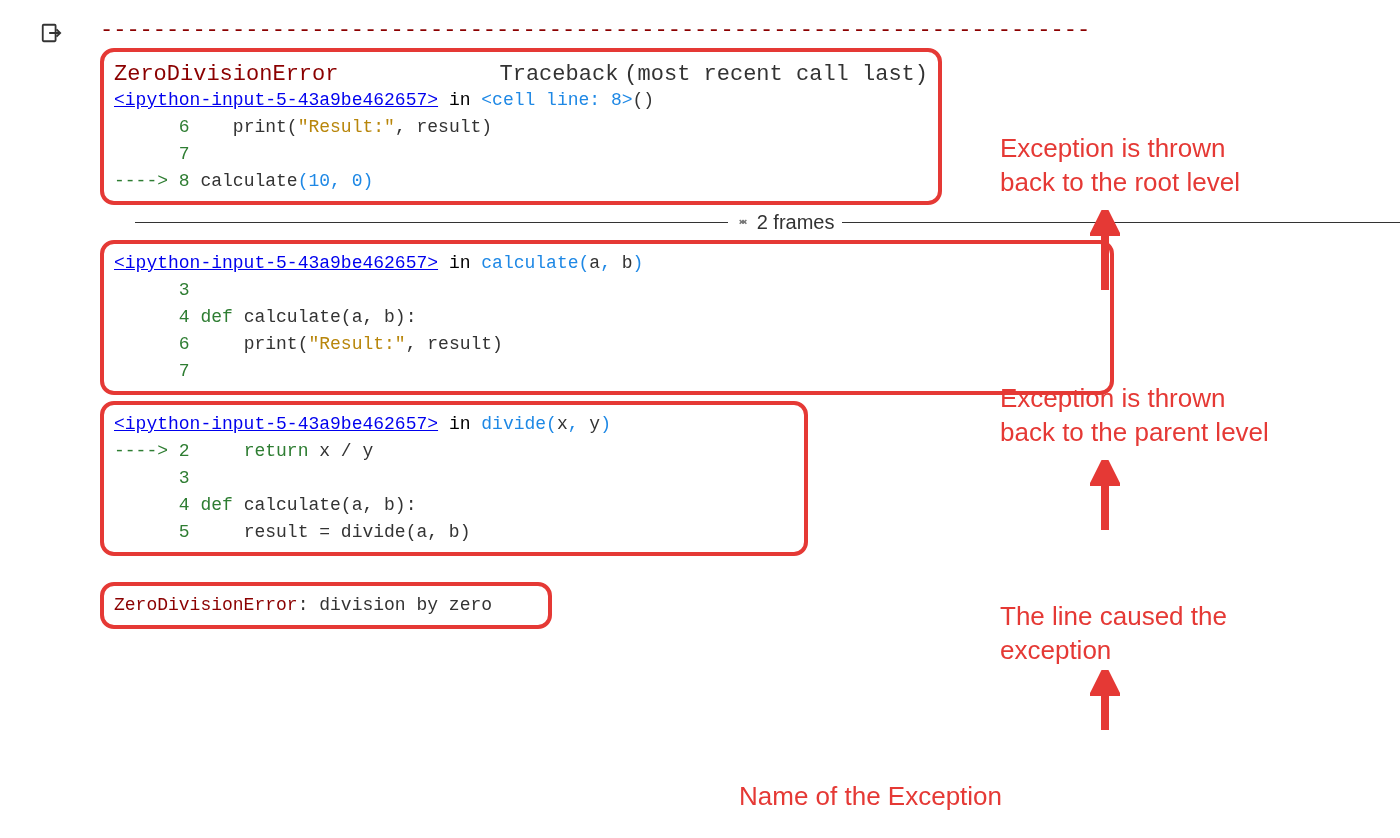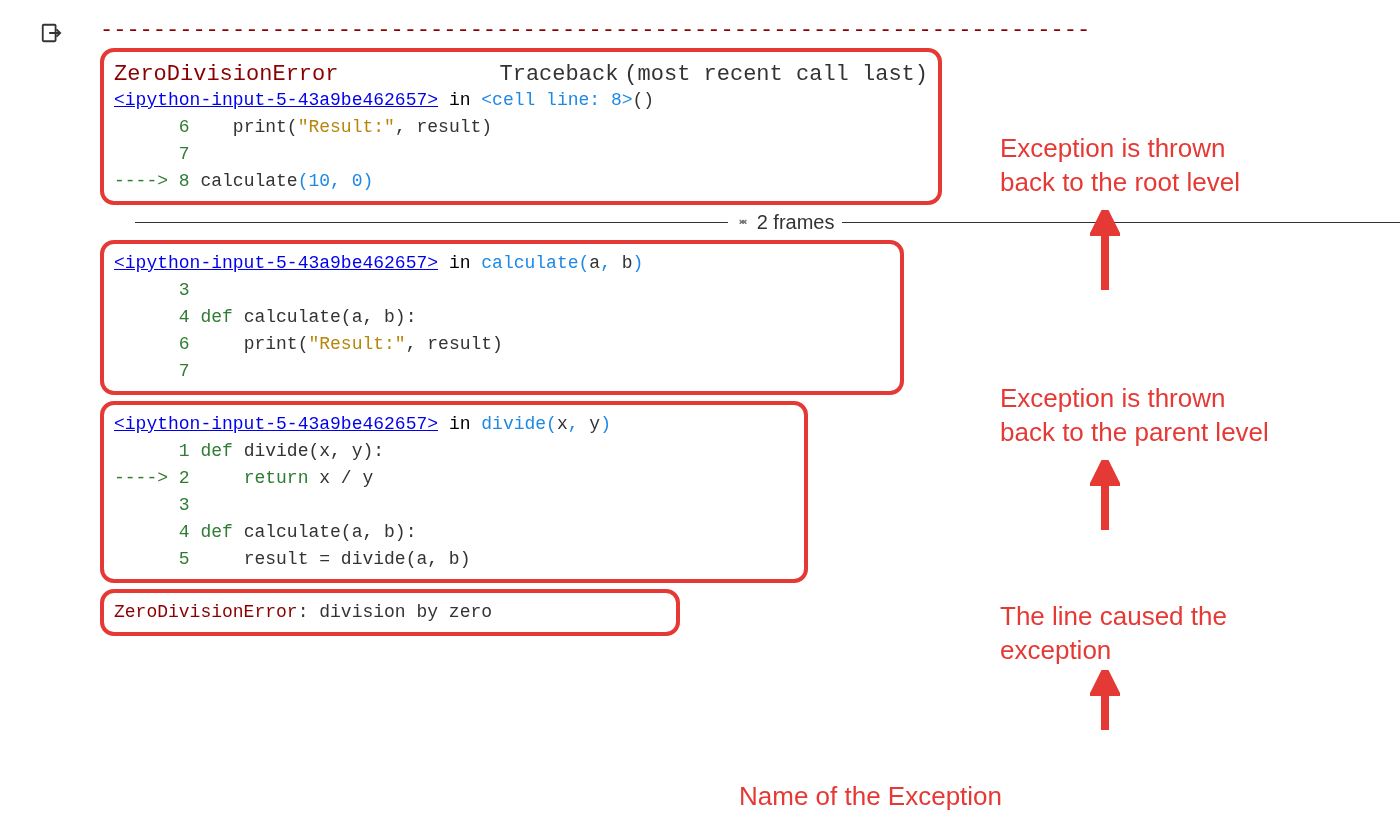--- a/index.html
+++ b/index.html
@@ -54,23 +54,23 @@
   .num { color: #1e88e5; }
   .def { color: #2e7d32; }
   .box {
     border: 4px solid #e53935;
     border-radius: 14px;
     padding: 6px 10px 6px 10px;
     margin: 6px 0;
     position: relative;
   }
   .box-1 { width: 842px; }
-  .box-2 { width: 804px; }
+  .box-2 { width: 1014px; }
   .box-3 { width: 708px; }
-  .box-4 { width: 580px; margin-top: 6px; }
+  .box-4 { width: 452px; margin-top: 26px; }
   .frames-row {
     display: flex;
     align-items: center;
     margin: 2px 0 2px 35px;
     width: 1300px;
   }
   .frames-row .hr { flex: 1; border-top: 1.5px solid #333; height: 0; }
   .frames-row .mid {
     display: flex;
     align-items: center;
@@ -142,21 +142,20 @@
   <div class="box box-2">
     <div class="code-line"><span class="link">&lt;ipython-input-5-43a9be462657&gt;</span><span class="plain"> </span><span class="kw-in">in</span><span class="plain"> </span><span class="fn">calculate</span><span class="fn">(</span><span class="plain">a</span><span class="fn">, </span><span class="plain">b</span><span class="fn">)</span></div>
     <div class="code-line"><span class="arrow">      </span><span class="lineno">3</span></div>
     <div class="code-line"><span class="arrow">      </span><span class="lineno">4</span><span class="def"> def</span><span class="plain"> calculate(a, b):</span></div>
     <div class="code-line"><span class="arrow">      </span><span class="lineno">6</span><span class="plain">     print(</span><span class="str">"Result:"</span><span class="plain">, result)</span></div>
     <div class="code-line"><span class="arrow">      </span><span class="lineno">7</span></div>
   </div>
 
   <div class="box box-3">
     <div class="code-line"><span class="link">&lt;ipython-input-5-43a9be462657&gt;</span><span class="plain"> </span><span class="kw-in">in</span><span class="plain"> </span><span class="fn">divide</span><span class="fn">(</span><span class="plain">x</span><span class="fn">, </span><span class="plain">y</span><span class="fn">)</span></div>
-    <div class="code-line"><span class="arrow">      </span><span class="lineno">1</span><span class="def"> def</span><span class="plain"> divide(x, y):</span></div>
     <div class="code-line"><span class="arrow">----&gt; </span><span class="lineno">2</span><span class="def">     return</span><span class="plain"> x / y</span></div>
     <div class="code-line"><span class="arrow">      </span><span class="lineno">3</span></div>
     <div class="code-line"><span class="arrow">      </span><span class="lineno">4</span><span class="def"> def</span><span class="plain"> calculate(a, b):</span></div>
     <div class="code-line"><span class="arrow">      </span><span class="lineno">5</span><span class="plain">     result = divide(a, b)</span></div>
   </div>
 
   <div class="box box-4 final-err">
     <div class="code-line"><span class="en">ZeroDivisionError</span><span>: </span><span>division by zero</span></div>
   </div>
 

